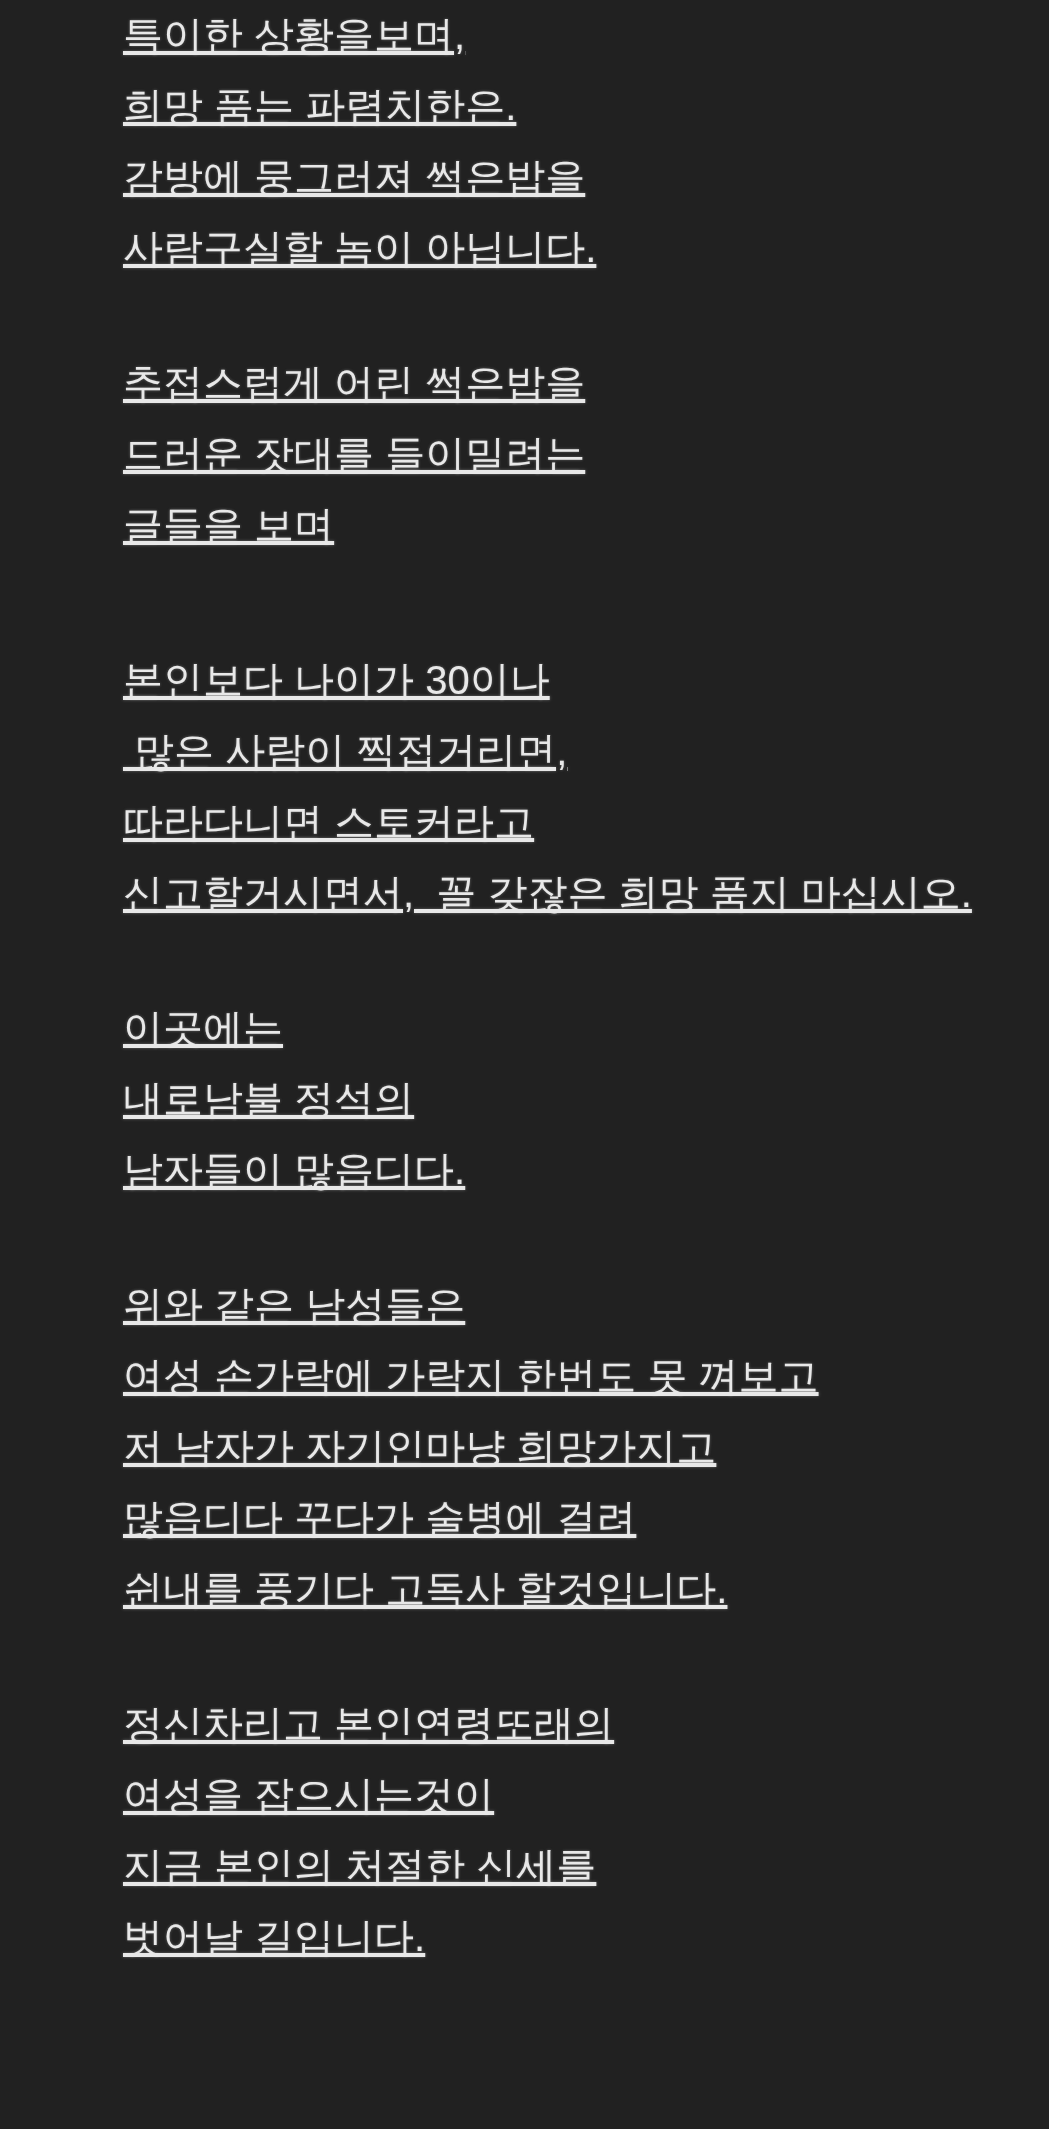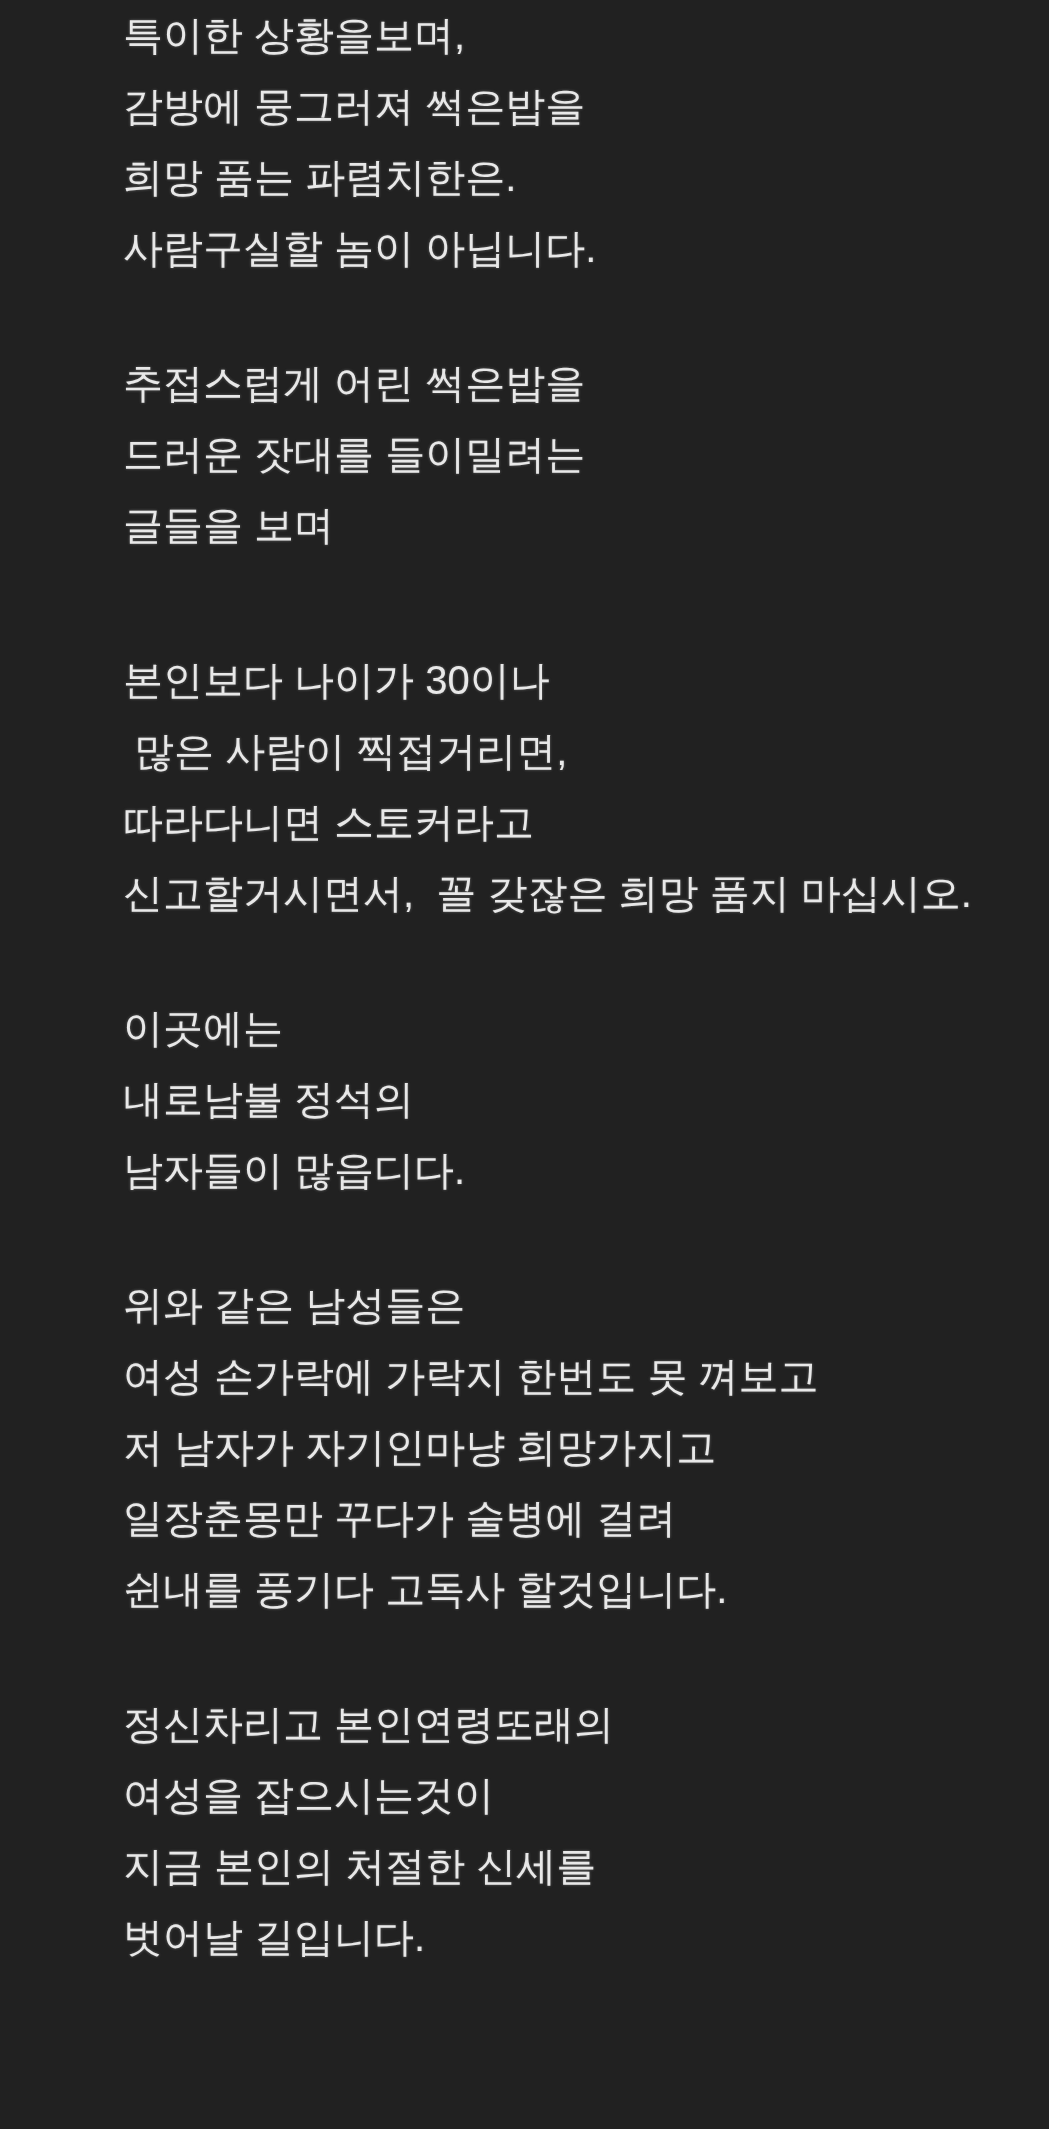--- a/index.html
+++ b/index.html
@@ -18,41 +18,42 @@
     padding: 0 30px 0 123px;
     font-family: "Liberation Sans", "DejaVu Sans", sans-serif;
     font-size: 40px;
     font-weight: 400;
     line-height: 71px;
     color: #e8e8e8;
     text-shadow: 0 0 3px rgba(235,235,235,0.35);
   }
   .para {
     margin: 0;
+    text-decoration: underline;
   }
   .para + .para {
     margin-top: 64px; 
   }
   
   .para:nth-child(3) {
     margin-top: 84px;
   }
   .text-line {
     white-space: pre;      
     min-height: 71px;
   }
 </style>
 </head>
 <body style="background: rgb(33, 33, 33);">
 
 <div class="text-block" style="color: rgb(232, 232, 232);">
     <div class="para">
       <div class="text-line">특이한 상황을보며,</div>
+      <div class="text-line">희망 품는 파렴치한은.</div>
       <div class="text-line">감방에 뭉그러져 썩은밥을</div>
-      <div class="text-line">희망 품는 파렴치한은.</div>
       <div class="text-line">사람구실할 놈이 아닙니다.</div>
     </div>
     <div class="para">
       <div class="text-line">추접스럽게 어린 썩은밥을</div>
       <div class="text-line">드러운 잣대를 들이밀려는</div>
       <div class="text-line">글들을 보며</div>
     </div>
     <div class="para">
       <div class="text-line">본인보다 나이가 30이나</div>
       <div class="text-line"> 많은 사람이 찍접거리면,</div>
@@ -61,21 +62,21 @@
     </div>
     <div class="para">
       <div class="text-line">이곳에는</div>
       <div class="text-line">내로남불 정석의</div>
       <div class="text-line">남자들이 많읍디다.</div>
     </div>
     <div class="para">
       <div class="text-line">위와 같은 남성들은</div>
       <div class="text-line">여성 손가락에 가락지 한번도 못 껴보고</div>
       <div class="text-line">저 남자가 자기인마냥 희망가지고</div>
-      <div class="text-line">일장춘몽만 꾸다가 술병에 걸려</div>
+      <div class="text-line">많읍디다 꾸다가 술병에 걸려</div>
       <div class="text-line">쉰내를 풍기다 고독사 할것입니다.</div>
     </div>
     <div class="para">
       <div class="text-line">정신차리고 본인연령또래의</div>
       <div class="text-line">여성을 잡으시는것이</div>
       <div class="text-line">지금 본인의 처절한 신세를</div>
       <div class="text-line">벗어날 길입니다.</div>
     </div>
   </div>
 

